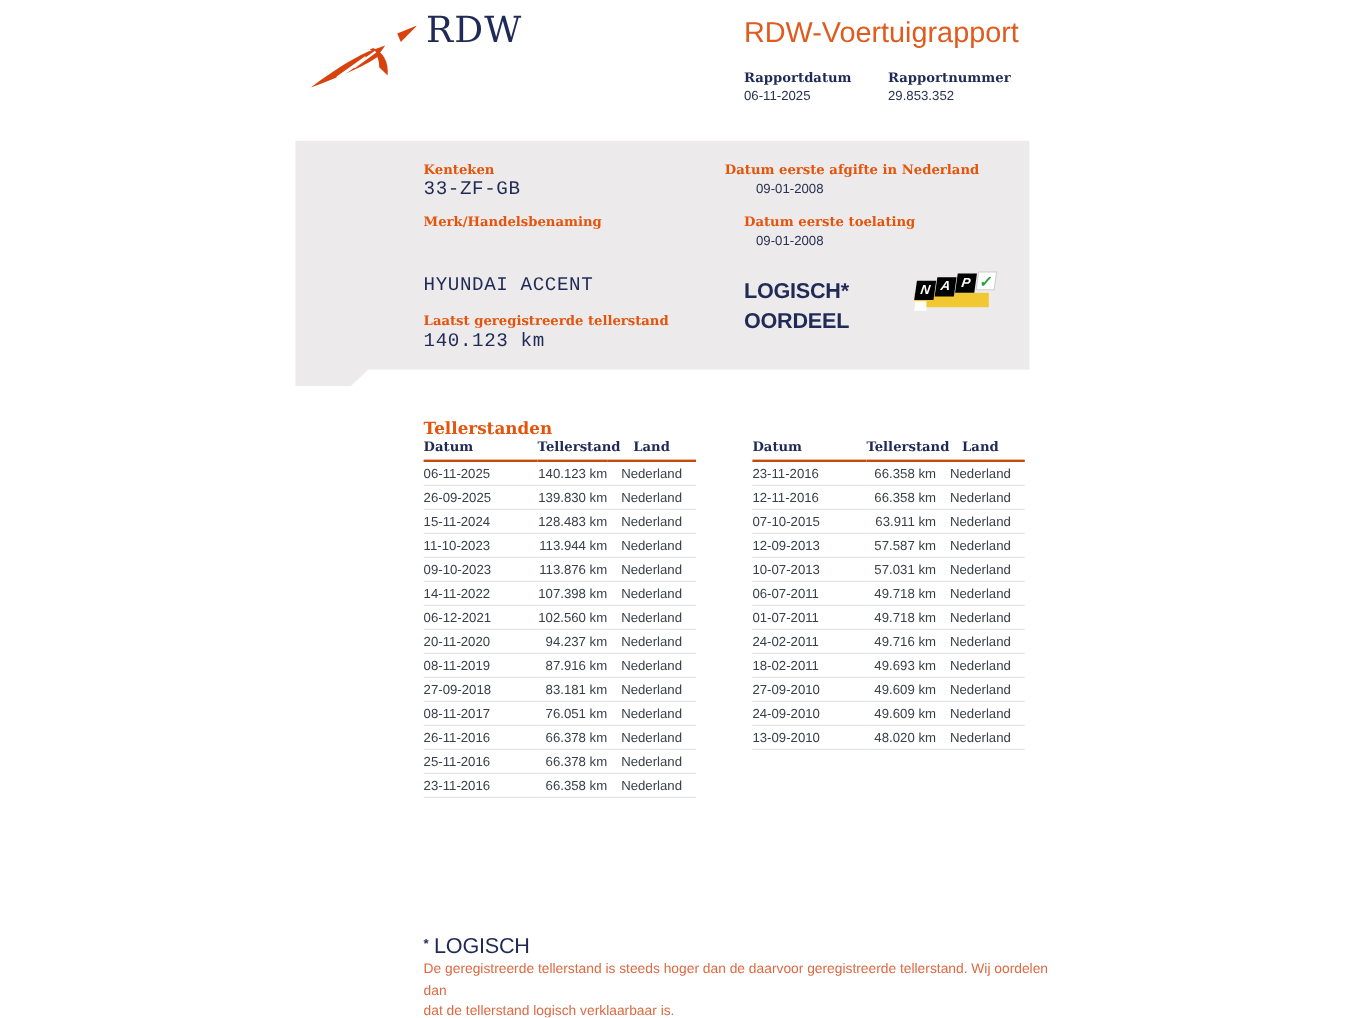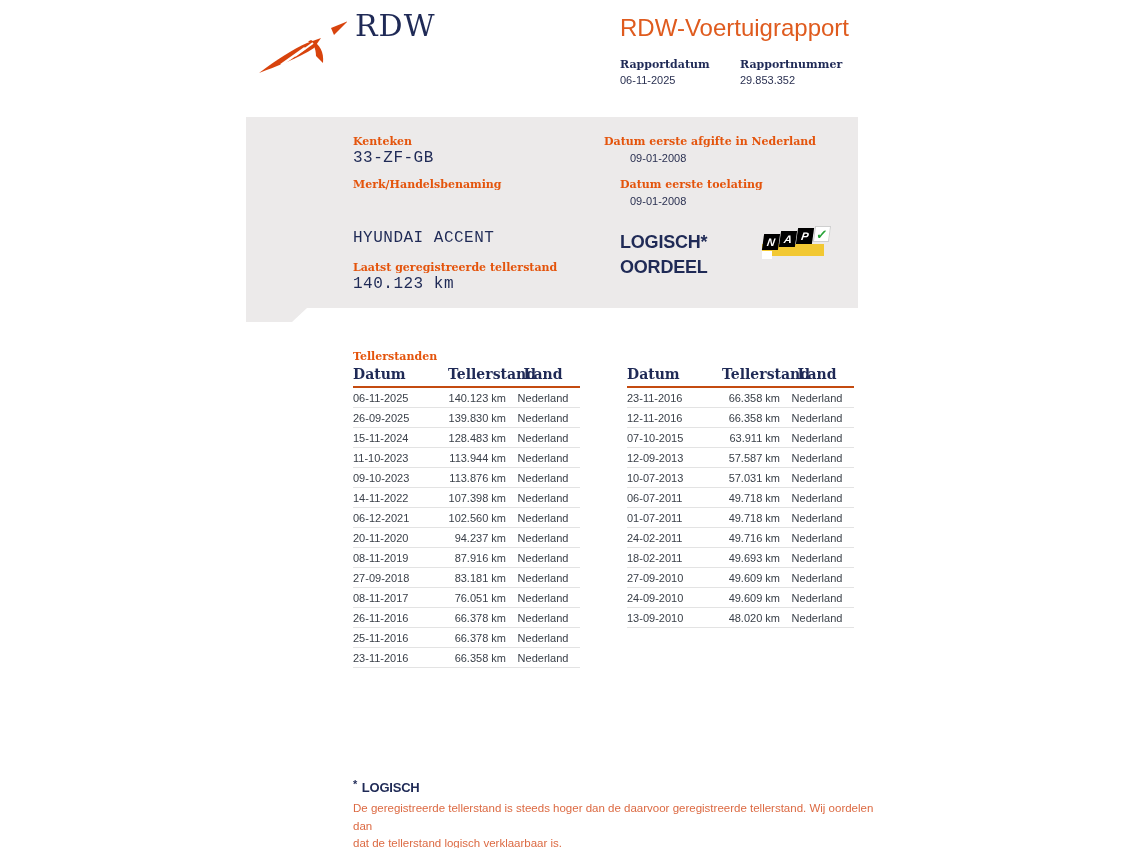--- a/index.html
+++ b/index.html
@@ -54,35 +54,35 @@
   .nap-tile{position:absolute;width:16px;height:16px;background:#000;color:#fff;
     font-size:11px;font-weight:bold;font-style:italic;display:flex;align-items:center;
     justify-content:center;transform:skewX(-8deg);}
   .nap-n{left:3px;top:9px;} .nap-a{left:20px;top:6px;} .nap-p{left:37px;top:3px;}
   .nap-check{position:absolute;left:54px;top:1px;width:16px;height:16px;background:#fff;
     border:1px solid #cfcfcf;color:var(--nap-green);font-size:13px;font-weight:bold;
     display:flex;align-items:center;justify-content:center;transform:skewX(-8deg);}
 
   
   .section-title{position:absolute;left:353px;top:350px;font-family:"DejaVu Serif",serif;
-    font-weight:bold;font-size:11px;color:var(--orange);}
+    font-weight:bold;font-size:14px;color:var(--orange);}
   .tbl{position:absolute;top:366px;border-collapse:collapse;table-layout:fixed;}
   .tbl-left{left:353px;width:227px;} .tbl-right{left:627px;width:226px;}
-  .tbl th{font-family:"DejaVu Serif",serif;font-weight:bold;font-size:14px;color:var(--navy);
+  .tbl th{font-family:"DejaVu Serif",serif;font-weight:bold;font-size:11px;color:var(--navy);
     text-align:left;padding:0 0 4px 0;border-bottom:2px solid var(--header-rule);}
   .tbl th:nth-child(2),.tbl td:nth-child(2){text-align:right;}
   .tbl th:nth-child(3),.tbl td:nth-child(3){text-align:center;}
   .tbl col.c1{width:95px;} .tbl col.c2{width:58px;} .tbl col.c3{width:74px;}
   .tbl td{font-size:11px;color:var(--table-text);padding:4px 0 3px 0;
     border-bottom:1px solid var(--table-line);}
 
   
   .footnote-title{position:absolute;left:353px;top:778px;color:var(--navy);}
   .footnote-title .star{font-size:11px;vertical-align:4px;font-weight:bold;}
-  .footnote-title .word{font-size:13px;font-weight:bold;letter-spacing:-.2px;}
+  .footnote-title .word{font-size:18px;font-weight:normal;letter-spacing:-.2px;}
   .footnote-text{position:absolute;left:353px;top:800px;width:530px;font-size:11.5px;
     line-height:17.5px;color:var(--footnote-orange);}
 </style>
 </head>
 <body>
 
 <div class="page">
 
   <div class="logo">
     <svg width="92" height="62" viewBox="0 0 92 62" xmlns="http://www.w3.org/2000/svg">

